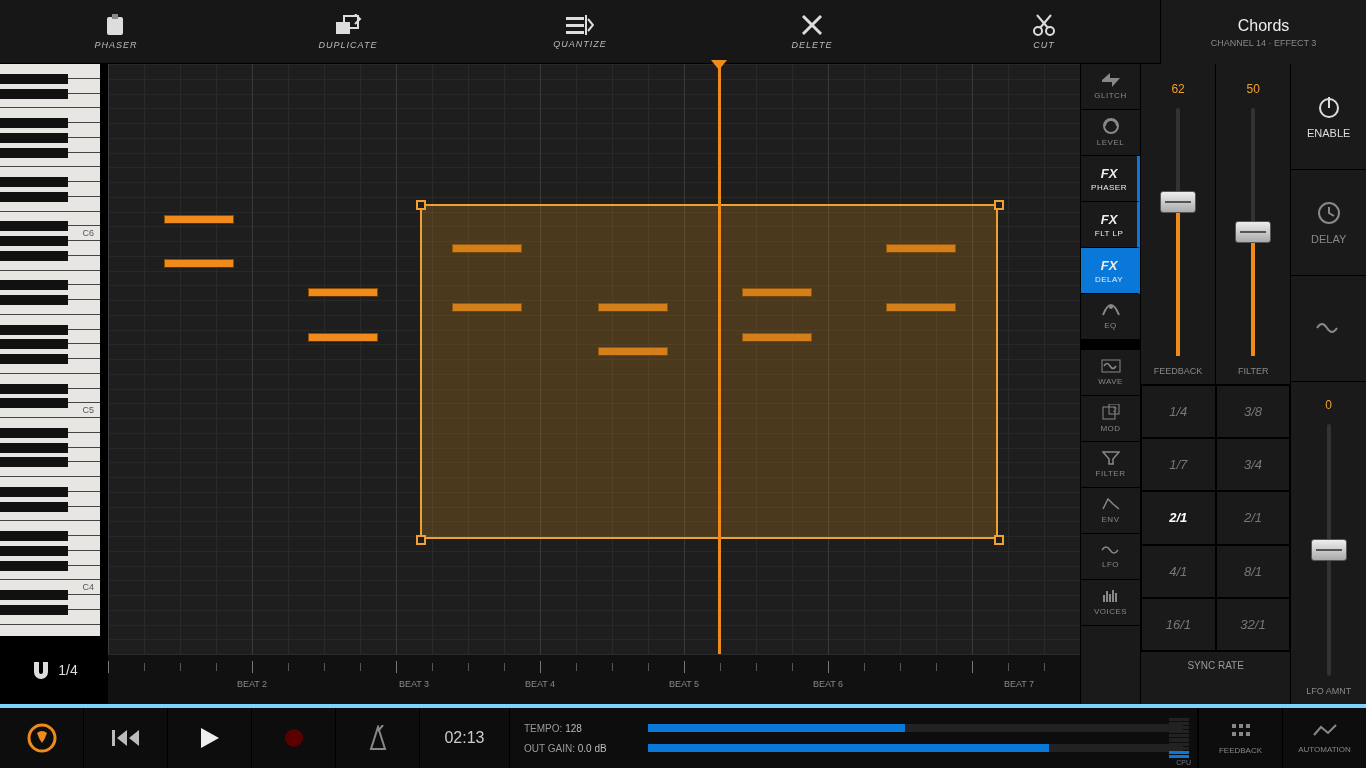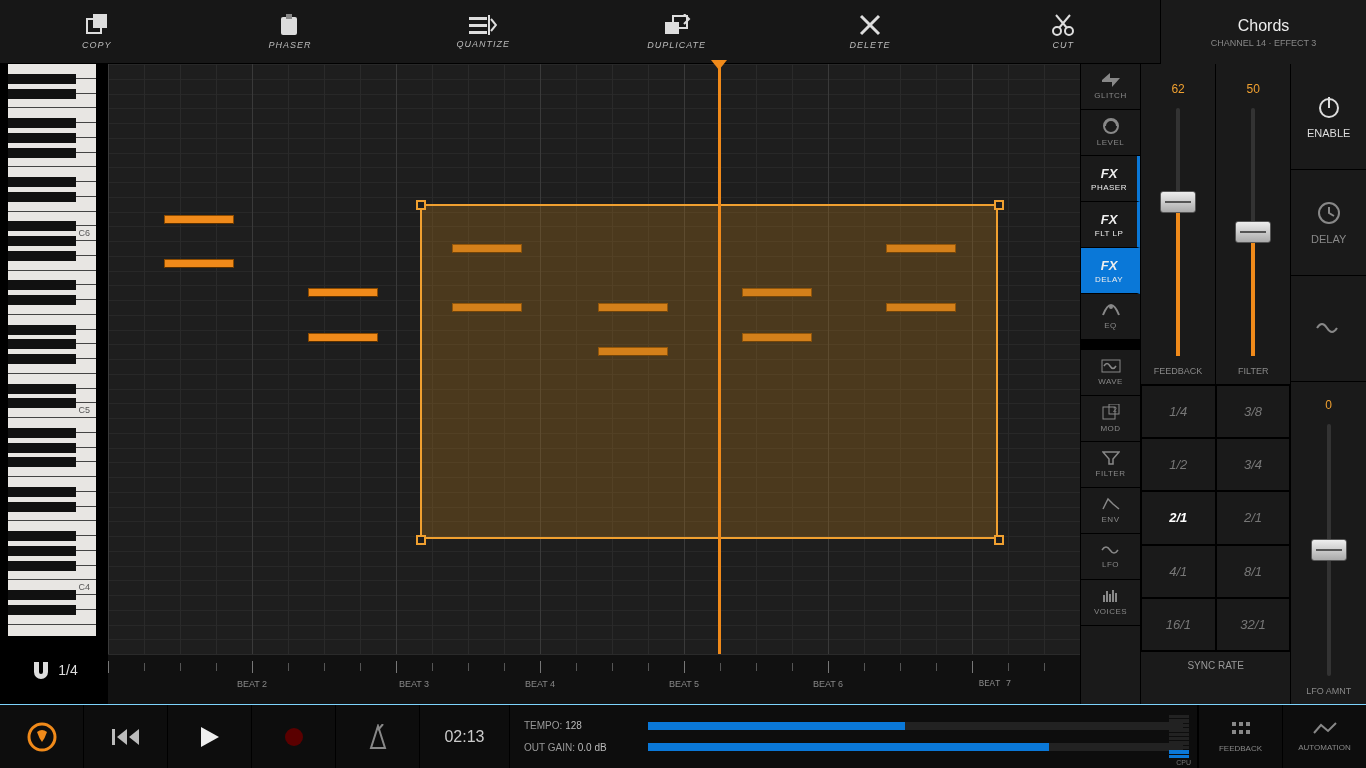--- a/index.html
+++ b/index.html
@@ -11,21 +11,21 @@
   .tool-btn svg{fill:#ddd}
   .tool-label{font-size:9px;letter-spacing:1px;font-style:italic;color:#bbb}
 
   
   .right-title{position:absolute;left:1160px;top:0;width:206px;height:64px;background:#1a1a1a;display:flex;flex-direction:column;align-items:center;justify-content:center;border-left:1px solid #000}
   .right-title .t{font-size:16px;color:#eee;margin-bottom:3px}
   .right-title .s{font-size:9px;color:#888}
 
   
   .editor{position:absolute;left:0;top:64px;width:1080px;height:640px}
-  .piano-col{position:absolute;left:8px;top:0;width:88px;height:590px;background:#2c2b2a}
+  .piano-col{position:absolute;left:0;top:0;width:100px;height:590px;background:#2c2b2a}
   .key-w{height:14.75px;border-bottom:1px solid #444;background:#e8e6e3;position:relative}
   .key-b{position:absolute;left:0;width:68px;height:10px;background:#111;z-index:2}
   .key-lbl{position:absolute;right:6px;font-size:9px;color:#555;top:2px}
 
   .grid{position:absolute;left:108px;top:0;width:972px;height:590px;background:#1e1e1e}
   .vline{position:absolute;top:0;bottom:0;width:1px;background:#3a3a3a}
   .vline.sub{background:#2a2a2a}
   .hline{position:absolute;left:0;right:0;height:1px;background:#282828}
   .note{position:absolute;height:9px;background:#f08a1a;border:1px solid #8a4a00;border-bottom-color:#5a3000}
   .sel-box{position:absolute;border:2px solid #f0a030;background:rgba(160,110,30,.35)}
@@ -68,21 +68,21 @@
   .rate-title{grid-column:1/3;height:28px;font-size:10px;color:#999;display:flex;align-items:center;justify-content:center;border-top:1px solid #000}
 
   .panel-r{width:76px;display:flex;flex-direction:column;border-left:1px solid #000}
   .side-toggle{flex:0 0 106px;border-bottom:1px solid #000;display:flex;flex-direction:column;align-items:center;justify-content:center;gap:6px;color:#888;cursor:pointer}
   .side-toggle svg{fill:#888}
   .side-toggle.on{color:#ddd}
   .side-toggle.on svg{fill:#ddd}
   .lfo-amt{flex:1;display:flex;flex-direction:column;align-items:center;padding:16px 0 8px}
 
   
-  .transport{position:absolute;left:0;top:704px;width:1366px;height:64px;background:#0d0d0d;border-top:1px solid #7dd3fc;display:flex}
+  .transport{position:absolute;left:0;top:704px;width:1366px;height:64px;background:#0d0d0d;border-top:4px solid #7dd3fc;display:flex}
   .tbtn{width:84px;border-right:1px solid #000;display:flex;align-items:center;justify-content:center;cursor:pointer}
   .tbtn svg{fill:#bbb}
   .tbtn.logo svg{fill:#f08a1a}
   .tbtn.rec svg{fill:#5a0000}
   .time{width:90px;border-right:1px solid #000;display:flex;align-items:center;justify-content:center;color:#ccc;font-size:16px}
   .meters{flex:1;border-right:1px solid #000;padding:10px 14px;display:flex;flex-direction:column;justify-content:space-around;position:relative}
   .meter-row{display:flex;align-items:center;gap:14px}
   .meter-row .lbl{font-size:10px;color:#999;width:110px}
   .meter-row .lbl .val{color:#bbb}
   .meter{flex:1;height:8px;background:#222;position:relative}
@@ -96,49 +96,42 @@
   .mode-btn.sel{color:#fff}
   .mode-btn.sel svg{fill:#fff}
   .mode-btn .lbl{font-size:8px}
 </style>
 </head>
 <body>
 
 <div class="toolbar">
   <div class="tool-btn">
     <svg width="26" height="22">
-        <rect x="3" y="5" width="14" height="14" fill="none" stroke="#ddd" stroke-width="2"></rect>
-        <rect x="9" y="0" width="14" height="14" fill="#ddd"></rect>
-      </svg>
-    <span class="tool-label">COPY</span>
-  </div>
-  <div class="tool-btn">
-    <svg width="26" height="22">
         <rect x="4" y="3" width="16" height="18" rx="2" fill="#ddd"></rect>
         <rect x="9" y="0" width="6" height="5" fill="#888"></rect>
       </svg>
     <span class="tool-label">PHASER</span>
+  </div>
+  <div class="tool-btn">
+    <svg width="28" height="22">
+        <rect x="2" y="8" width="14" height="12" fill="#ddd"></rect>
+        <rect x="10" y="2" width="14" height="12" fill="none" stroke="#ddd" stroke-width="2"></rect>
+        <path d="M21 0 l5 5 l-5 5" fill="none" stroke="#ddd" stroke-width="2"></path>
+      </svg>
+    <span class="tool-label">DUPLICATE</span>
   </div>
   <div class="tool-btn">
     <svg width="28" height="20">
         <rect x="0" y="2" width="18" height="3"></rect>
         <rect x="0" y="9" width="18" height="3"></rect>
         <rect x="0" y="16" width="18" height="3"></rect>
         <path d="M22 4 l5 6 l-5 6" fill="none" stroke="#ddd" stroke-width="2"></path>
         <line x1="20" y1="0" x2="20" y2="20" stroke="#ddd" stroke-width="2"></line>
       </svg>
     <span class="tool-label">QUANTIZE</span>
-  </div>
-  <div class="tool-btn">
-    <svg width="28" height="22">
-        <rect x="2" y="8" width="14" height="12" fill="#ddd"></rect>
-        <rect x="10" y="2" width="14" height="12" fill="none" stroke="#ddd" stroke-width="2"></rect>
-        <path d="M21 0 l5 5 l-5 5" fill="none" stroke="#ddd" stroke-width="2"></path>
-      </svg>
-    <span class="tool-label">DUPLICATE</span>
   </div>
   <div class="tool-btn">
     <svg width="22" height="22">
         <line x1="2" y1="2" x2="20" y2="20" stroke="#ddd" stroke-width="3"></line>
         <line x1="20" y1="2" x2="2" y2="20" stroke="#ddd" stroke-width="3"></line>
       </svg>
     <span class="tool-label">DELETE</span>
   </div>
   <div class="tool-btn">
     <svg width="22" height="22">
@@ -357,21 +350,21 @@
       <div class="tick" style="left: 972px;"></div>
       <div class="mtick" style="left: 1008px;"></div>
       <div class="tick" style="left: 1044px;"></div>
       <div class="tick" style="left: 1080px;"></div>
       <div class="tick" style="left: 1116px;"></div>
       <div class="lbl" style="left: 144px;">BEAT 2</div>
       <div class="lbl" style="left: 288px; padding-left: 36px;">BEAT 3</div>
       <div class="lbl" style="left: 432px;">BEAT 4</div>
       <div class="lbl" style="left: 576px;">BEAT 5</div>
       <div class="lbl" style="left: 720px;">BEAT 6</div>
-      <div class="lbl" style="left: 887px; font-family: Liberation Mono, monospace;">BEAT 7</div>
+      <div class="lbl" style="left: 911px;">BEAT 7</div>
     </div>
 </div>
 
 <div class="snap">
   <svg width="22" height="22">
       <path d="M4 3 v10 a7 7 0 0 0 14 0 v-10 h-5 v10 a2 2 0 0 1 -4 0 v-10 z" fill="#ddd"></path>
     </svg>
   <span>1/4</span>
 </div>
 
@@ -470,21 +463,21 @@
         <div class="slider-track">
           <div class="slider-fill" style="height:50%"></div>
           <div class="slider-knob" style="bottom:calc(50% - 11px)"></div>
         </div>
         <div class="slider-lbl">FILTER</div>
       </div>
     </div>
     <div class="rate-grid" id="rategrid">
         <div class="rate-btn">1/4</div>
         <div class="rate-btn">3/8</div>
-        <div class="rate-btn">1/2</div>
+        <div class="rate-btn">1/7</div>
         <div class="rate-btn">3/4</div>
         <div class="rate-btn sel">2/1</div>
         <div class="rate-btn">2/1</div>
         <div class="rate-btn">4/1</div>
         <div class="rate-btn">8/1</div>
         <div class="rate-btn">16/1</div>
         <div class="rate-btn">32/1</div>
         <div class="rate-title">SYNC RATE</div>
       </div>
   </div>

